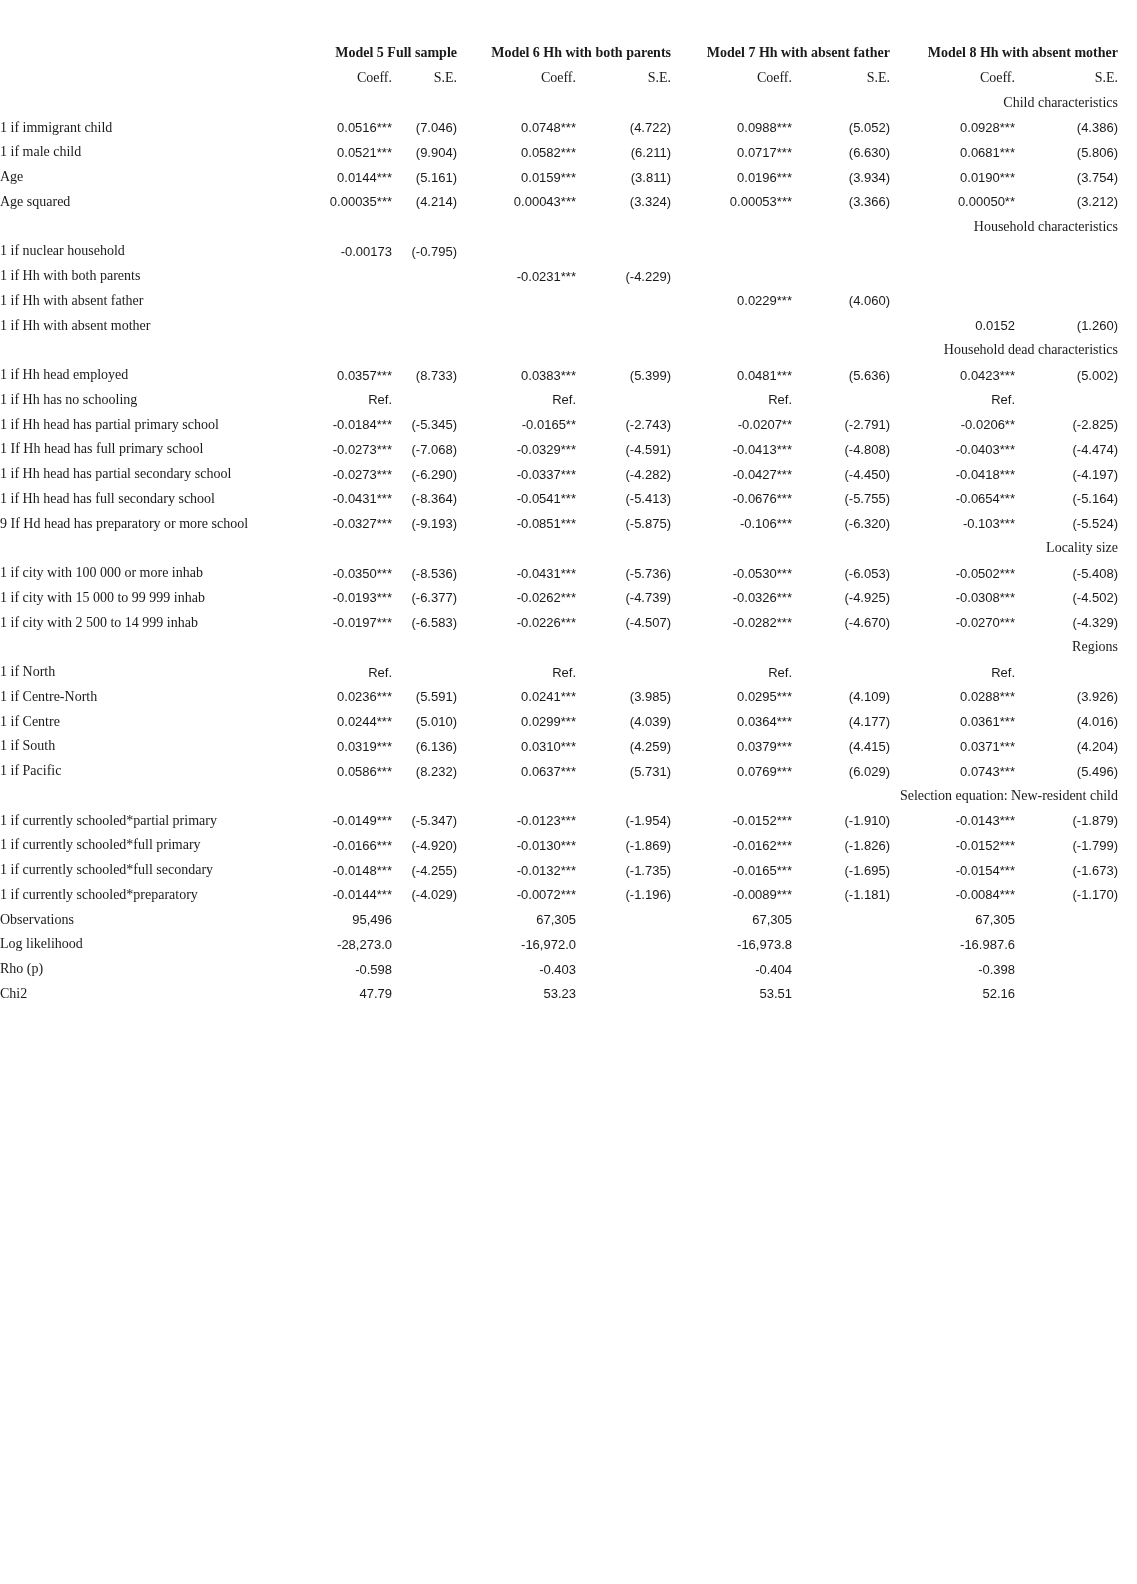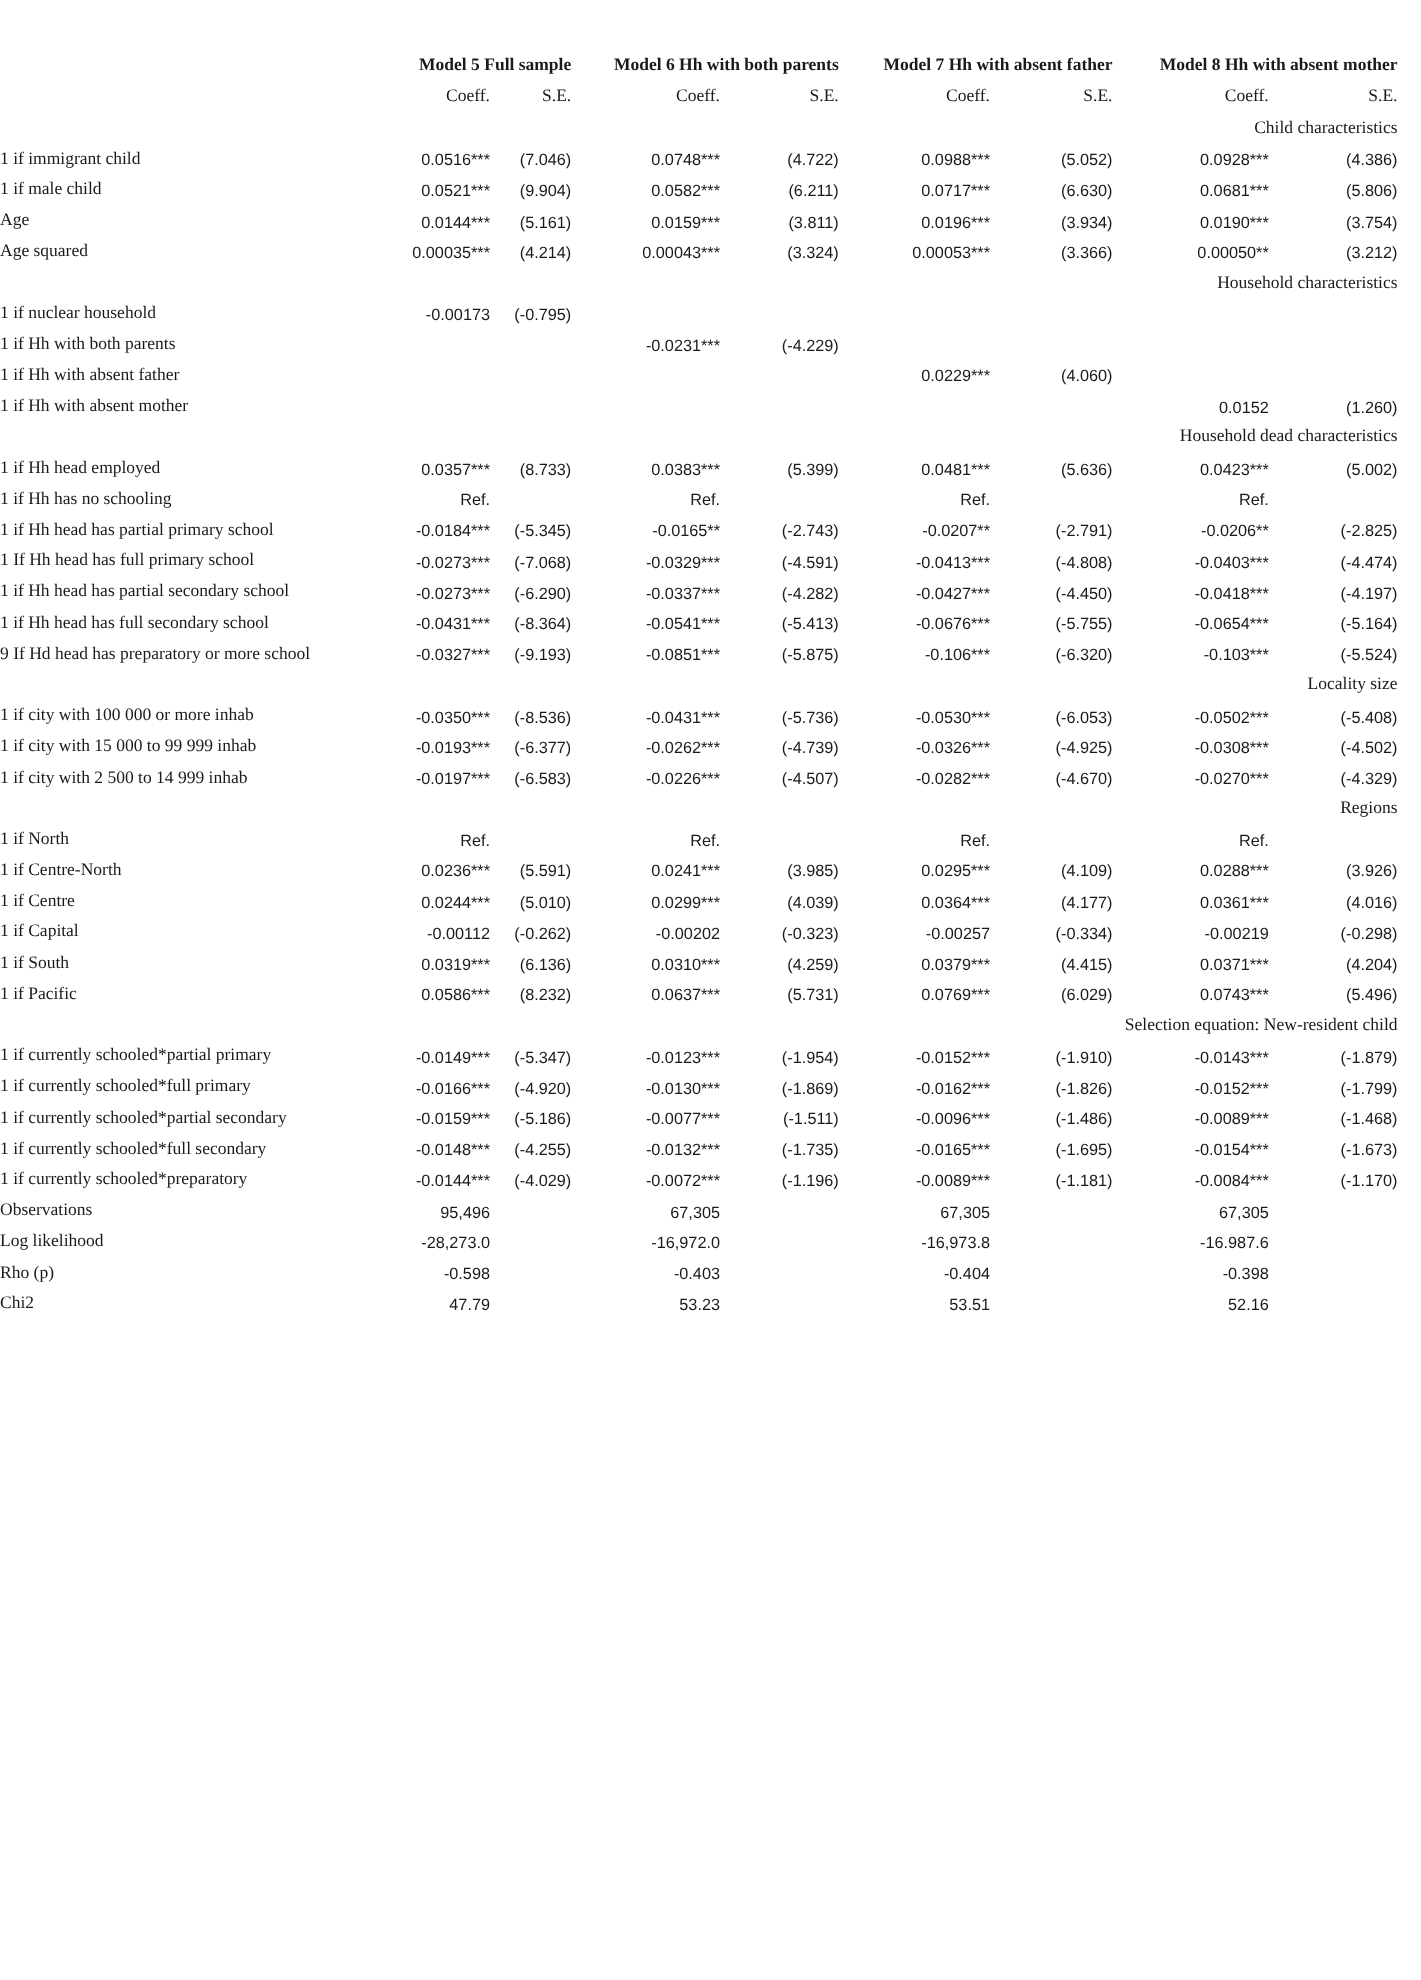--- a/index.html
+++ b/index.html
@@ -295,31 +295,20 @@
         <td class="num">0.0244***</td>
         <td class="num">(5.010)</td>
         <td class="num">0.0299***</td>
         <td class="num">(4.039)</td>
         <td class="num">0.0364***</td>
         <td class="num">(4.177)</td>
         <td class="num">0.0361***</td>
         <td class="num">(4.016)</td>
       </tr>
       <tr>
-        <td class="lab">1 if Capital</td>
-        <td class="num">-0.00112</td>
-        <td class="num">(-0.262)</td>
-        <td class="num">-0.00202</td>
-        <td class="num">(-0.323)</td>
-        <td class="num">-0.00257</td>
-        <td class="num">(-0.334)</td>
-        <td class="num">-0.00219</td>
-        <td class="num">(-0.298)</td>
-      </tr>
-      <tr>
         <td class="lab">1 if South</td>
         <td class="num">0.0319***</td>
         <td class="num">(6.136)</td>
         <td class="num">0.0310***</td>
         <td class="num">(4.259)</td>
         <td class="num">0.0379***</td>
         <td class="num">(4.415)</td>
         <td class="num">0.0371***</td>
         <td class="num">(4.204)</td>
       </tr>
@@ -353,31 +342,20 @@
         <td class="num">-0.0166***</td>
         <td class="num">(-4.920)</td>
         <td class="num">-0.0130***</td>
         <td class="num">(-1.869)</td>
         <td class="num">-0.0162***</td>
         <td class="num">(-1.826)</td>
         <td class="num">-0.0152***</td>
         <td class="num">(-1.799)</td>
       </tr>
       <tr>
-        <td class="lab">1 if currently schooled*partial secondary</td>
-        <td class="num">-0.0159***</td>
-        <td class="num">(-5.186)</td>
-        <td class="num">-0.0077***</td>
-        <td class="num">(-1.511)</td>
-        <td class="num">-0.0096***</td>
-        <td class="num">(-1.486)</td>
-        <td class="num">-0.0089***</td>
-        <td class="num">(-1.468)</td>
-      </tr>
-      <tr>
         <td class="lab">1 if currently schooled*full secondary</td>
         <td class="num">-0.0148***</td>
         <td class="num">(-4.255)</td>
         <td class="num">-0.0132***</td>
         <td class="num">(-1.735)</td>
         <td class="num">-0.0165***</td>
         <td class="num">(-1.695)</td>
         <td class="num">-0.0154***</td>
         <td class="num">(-1.673)</td>
       </tr>

